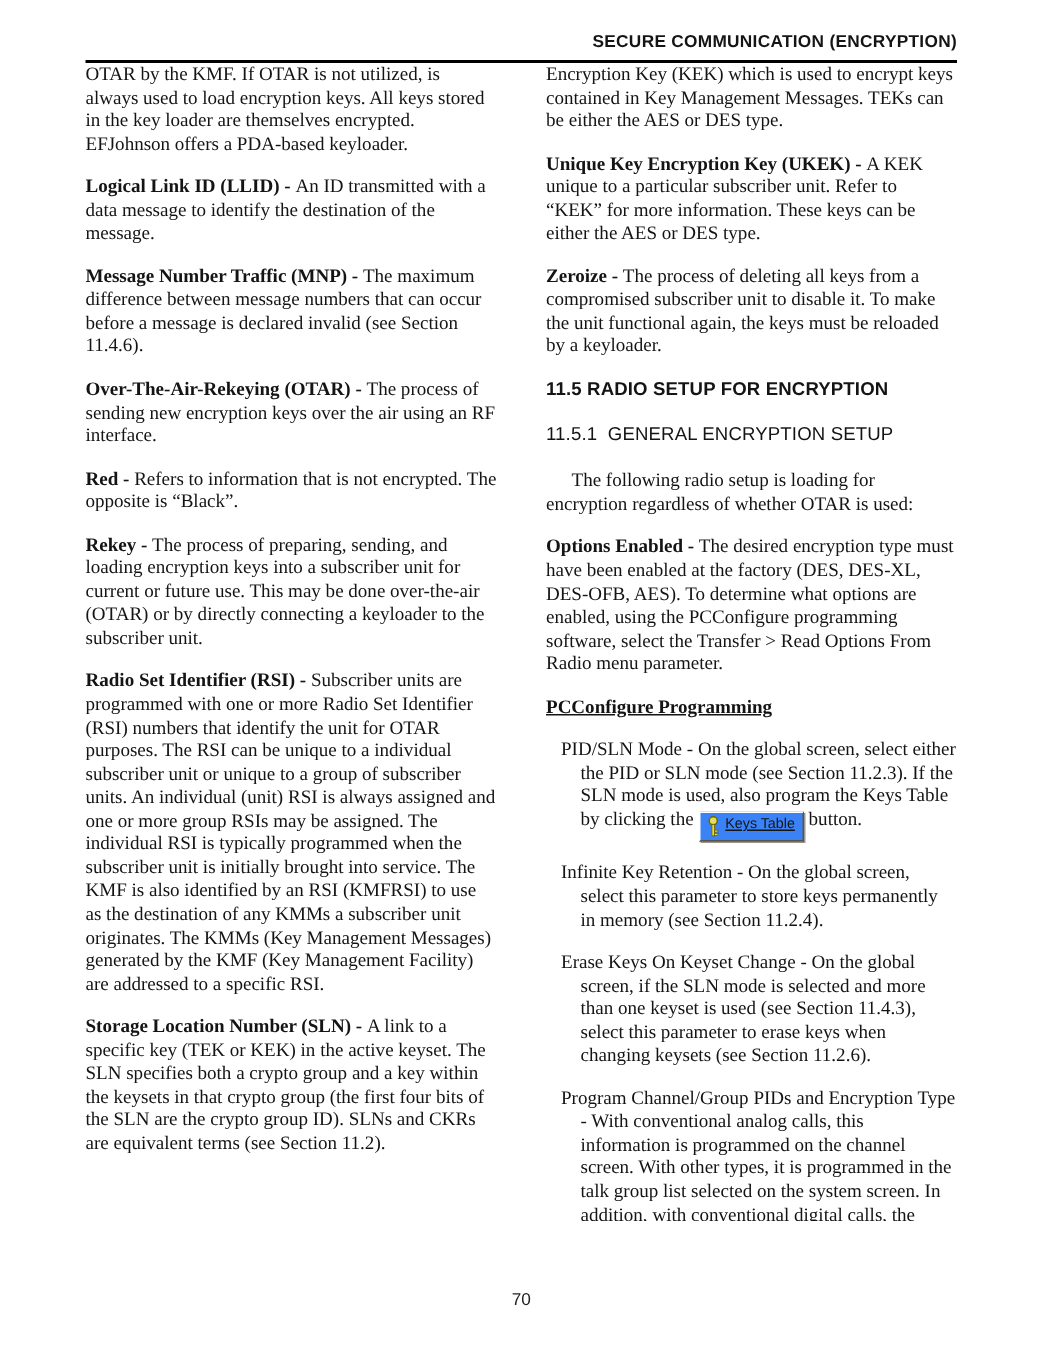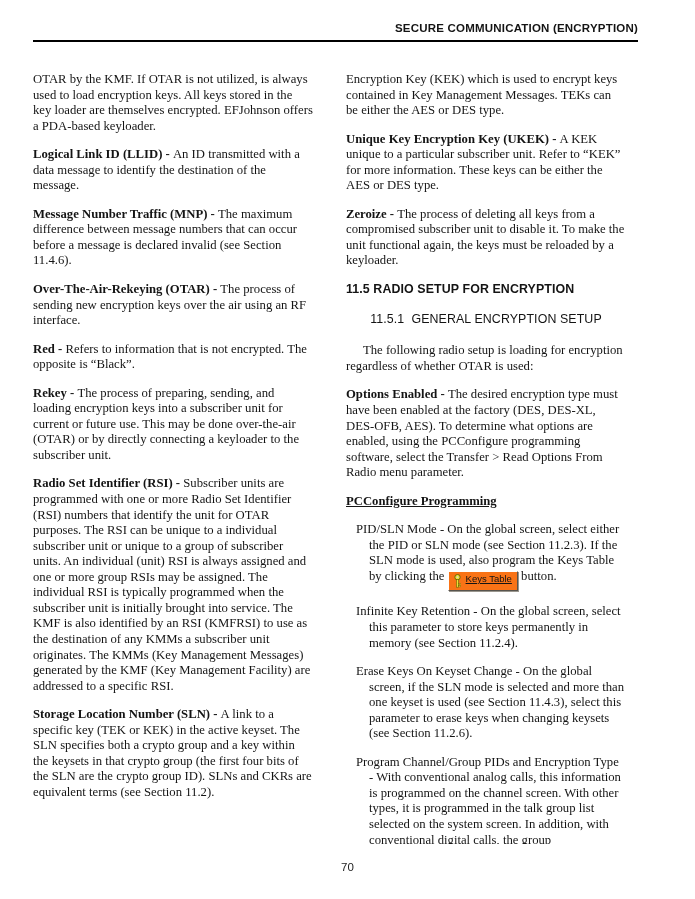--- a/index.html
+++ b/index.html
@@ -7,39 +7,38 @@
   body {
     background: #ffffff;
     color: #141414;
     font-family: "Liberation Serif", serif;
     position: relative;
     overflow: hidden;
   }
   .page {
     position: absolute;
     inset: 0;
-    padding: 22px 57px 0 33px;
+    padding: 22px 57px 0 57px;
   }
   .header-title {
     text-align: right;
     font-family: "Liberation Sans", sans-serif;
     font-weight: bold;
     font-size: 11.5px;
     letter-spacing: 0.2px;
     padding-bottom: 6px;
   }
   .header-rule {
     border: none;
     border-top: 2.6px solid #000;
     margin-bottom: 0;
   }
   .columns {
     display: flex;
     gap: 33px;
-    margin-top: 30px;
     height: 772px;
     overflow: hidden;
   }
   .col {
     width: 280px;
     font-size: 12.7px;
     line-height: 1.225;
     text-align: left;
   }
   .col p { margin-bottom: 13px; }
@@ -50,34 +49,33 @@
     font-size: 12.4px;
     margin: 5px 0 15px 0;
     letter-spacing: 0.1px;
   }
   .subsection-heading {
     font-family: "Liberation Sans", sans-serif;
     font-weight: normal;
     font-size: 12.4px;
     margin: 0 0 16px 0;
     letter-spacing: 0.1px;
-    text-align: center;
   }
   .intro { text-indent: 17px; }
   .pc-heading { font-weight: bold; margin-bottom: 13px; text-decoration: underline; }
   .list-item {
     padding-left: 23px;
     text-indent: -13px;
     margin-bottom: 13px;
   }
   .lead { }
   .keys-btn {
     display: inline-block;
     text-indent: 0;
-    background: #f97316;
+    background: #3b82f6;
     border-top: 1.5px solid #ffffff;
     border-left: 1.5px solid #ffffff;
     border-right: 1.5px solid #58544e;
     border-bottom: 1.5px solid #58544e;
     box-shadow: 1px 1px 0 #9a968e;
     padding: 2px 5px 2px 4px;
     font-family: "Liberation Sans", sans-serif;
     font-size: 9.5px;
     line-height: 1;
     vertical-align: -4px;

